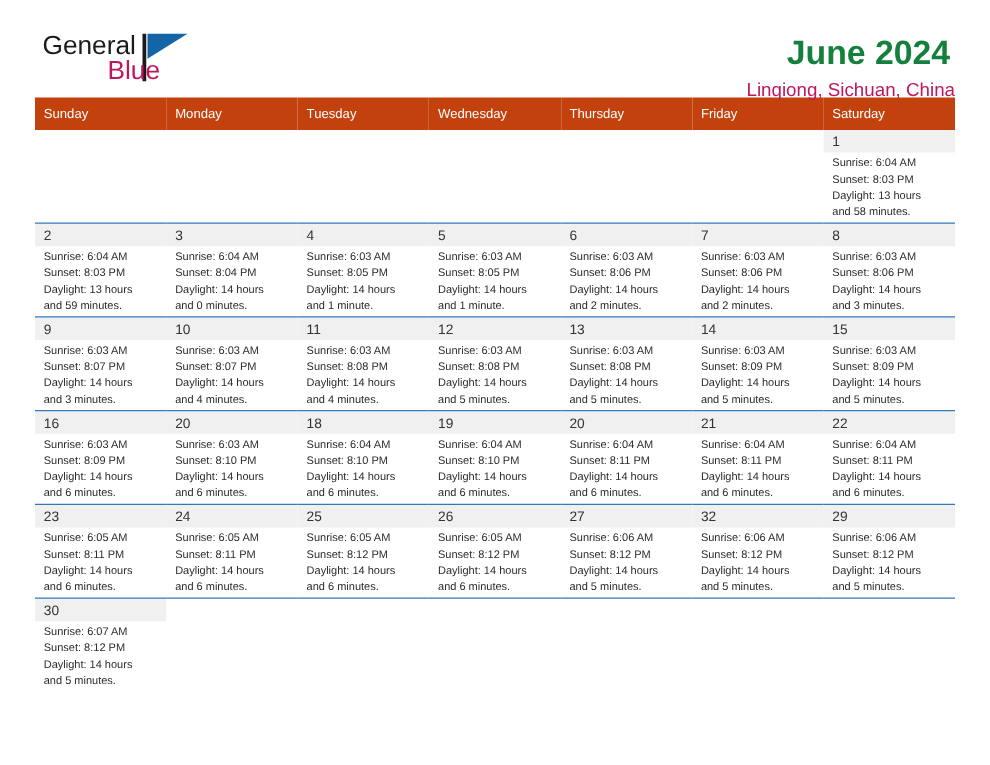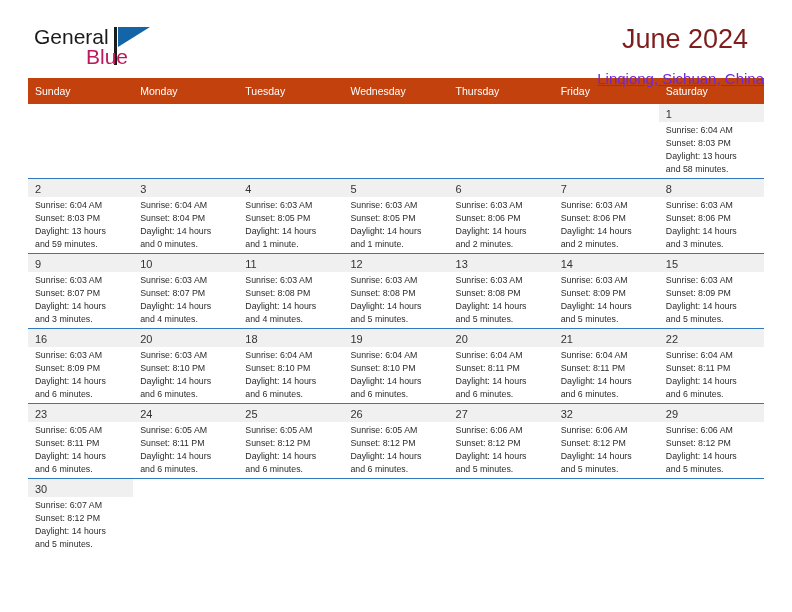--- a/index.html
+++ b/index.html
@@ -17,21 +17,21 @@
   .page {
     position: relative;
     width: 792px;
     height: 612px;
     box-sizing: border-box;
     padding: 0 28px;
   }
   
   .header {
     display: flex;
-    align-items: center;
+    align-items: flex-start;
     justify-content: space-between;
     height: 72px;
     padding-top: 24px;
     box-sizing: border-box;
   }
   .logo {
     position: relative;
     width: 130px;
     height: 48px;
     line-height: 1;
@@ -67,30 +67,29 @@
     width: 3px;
     height: 38px;
     background: #1b1b1b;
   }
   .title-wrap {
     text-align: right;
     padding-top: 0px;
   }
   .cal-title {
     font-size: 27px;
-    color: #7f1d1d;
+    color: #15803d;
     line-height: 1.05;
-    font-weight: normal;
-    margin: 16px;
+    font-weight: bold;
+    margin: 4px;
   }
   .cal-subtitle {
     font-size: 15px;
-    color: #6d28d9;
+    color: #be185d;
     margin-top: 8px;
-    text-decoration: underline;
   }
   
   .calendar {
     width: 736px;
     border-collapse: collapse;
     table-layout: fixed;
     margin-top: 6px;
   }
   .calendar th {
     background: #c2410c;

